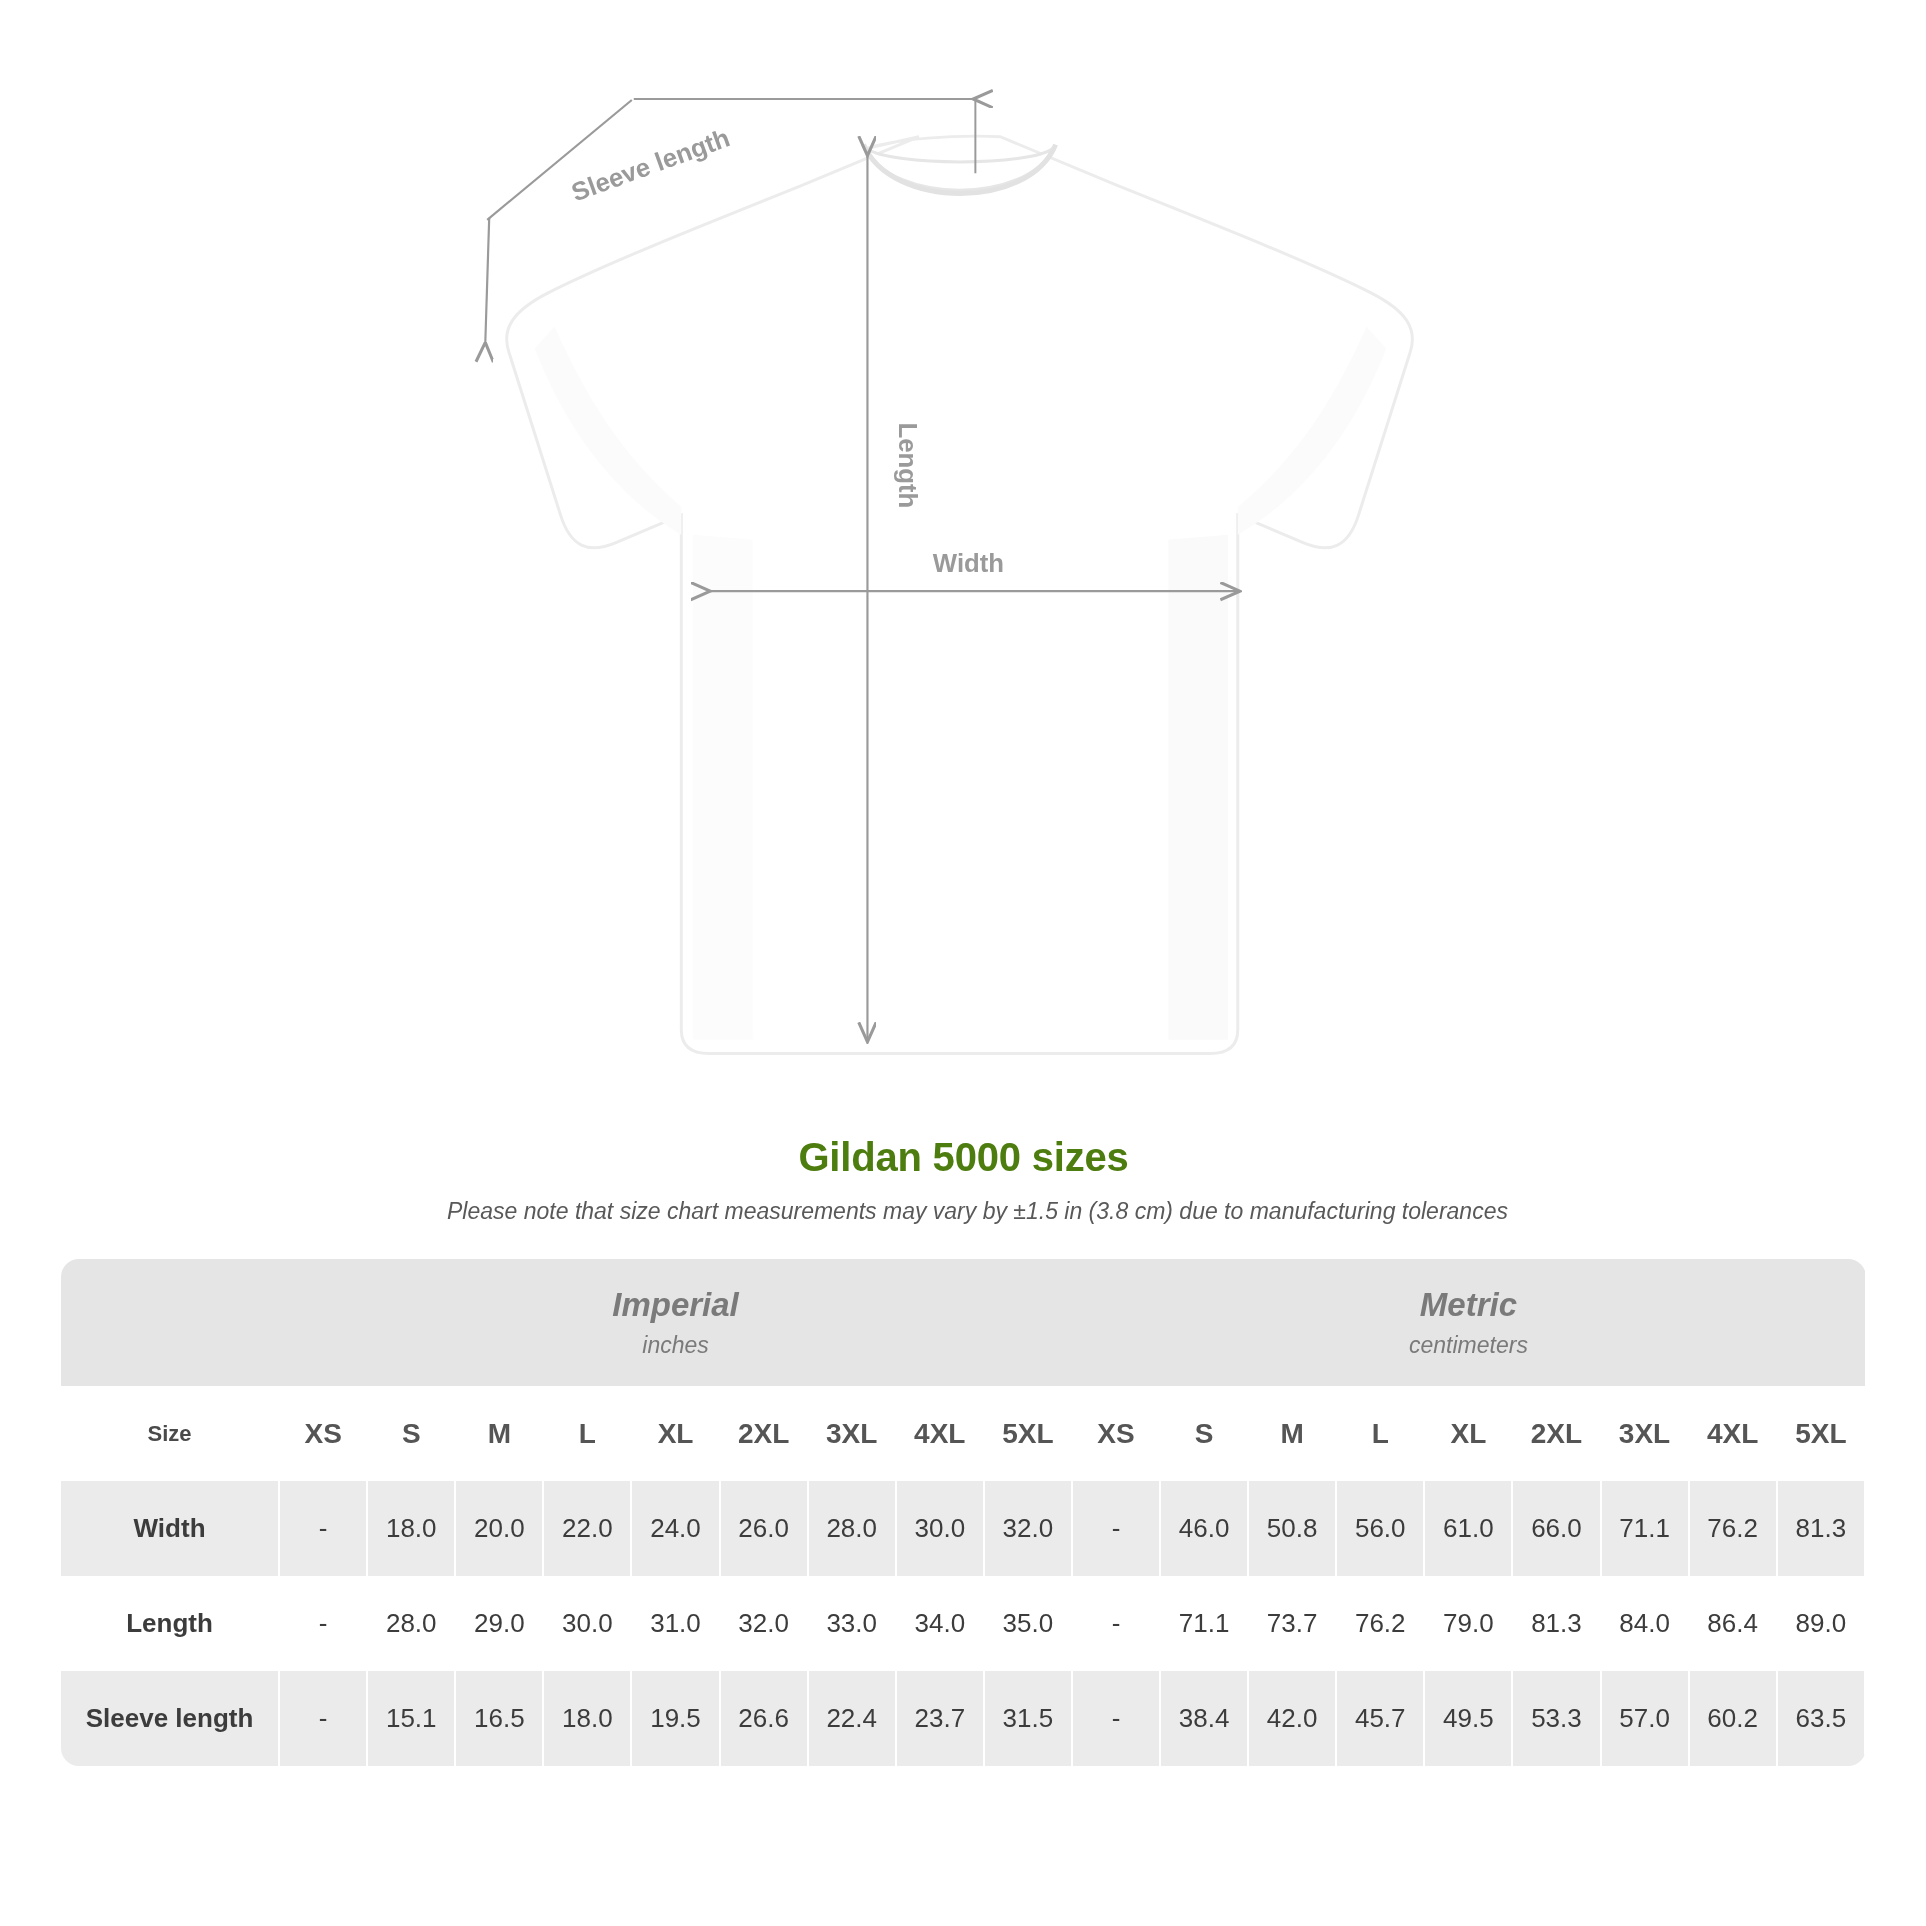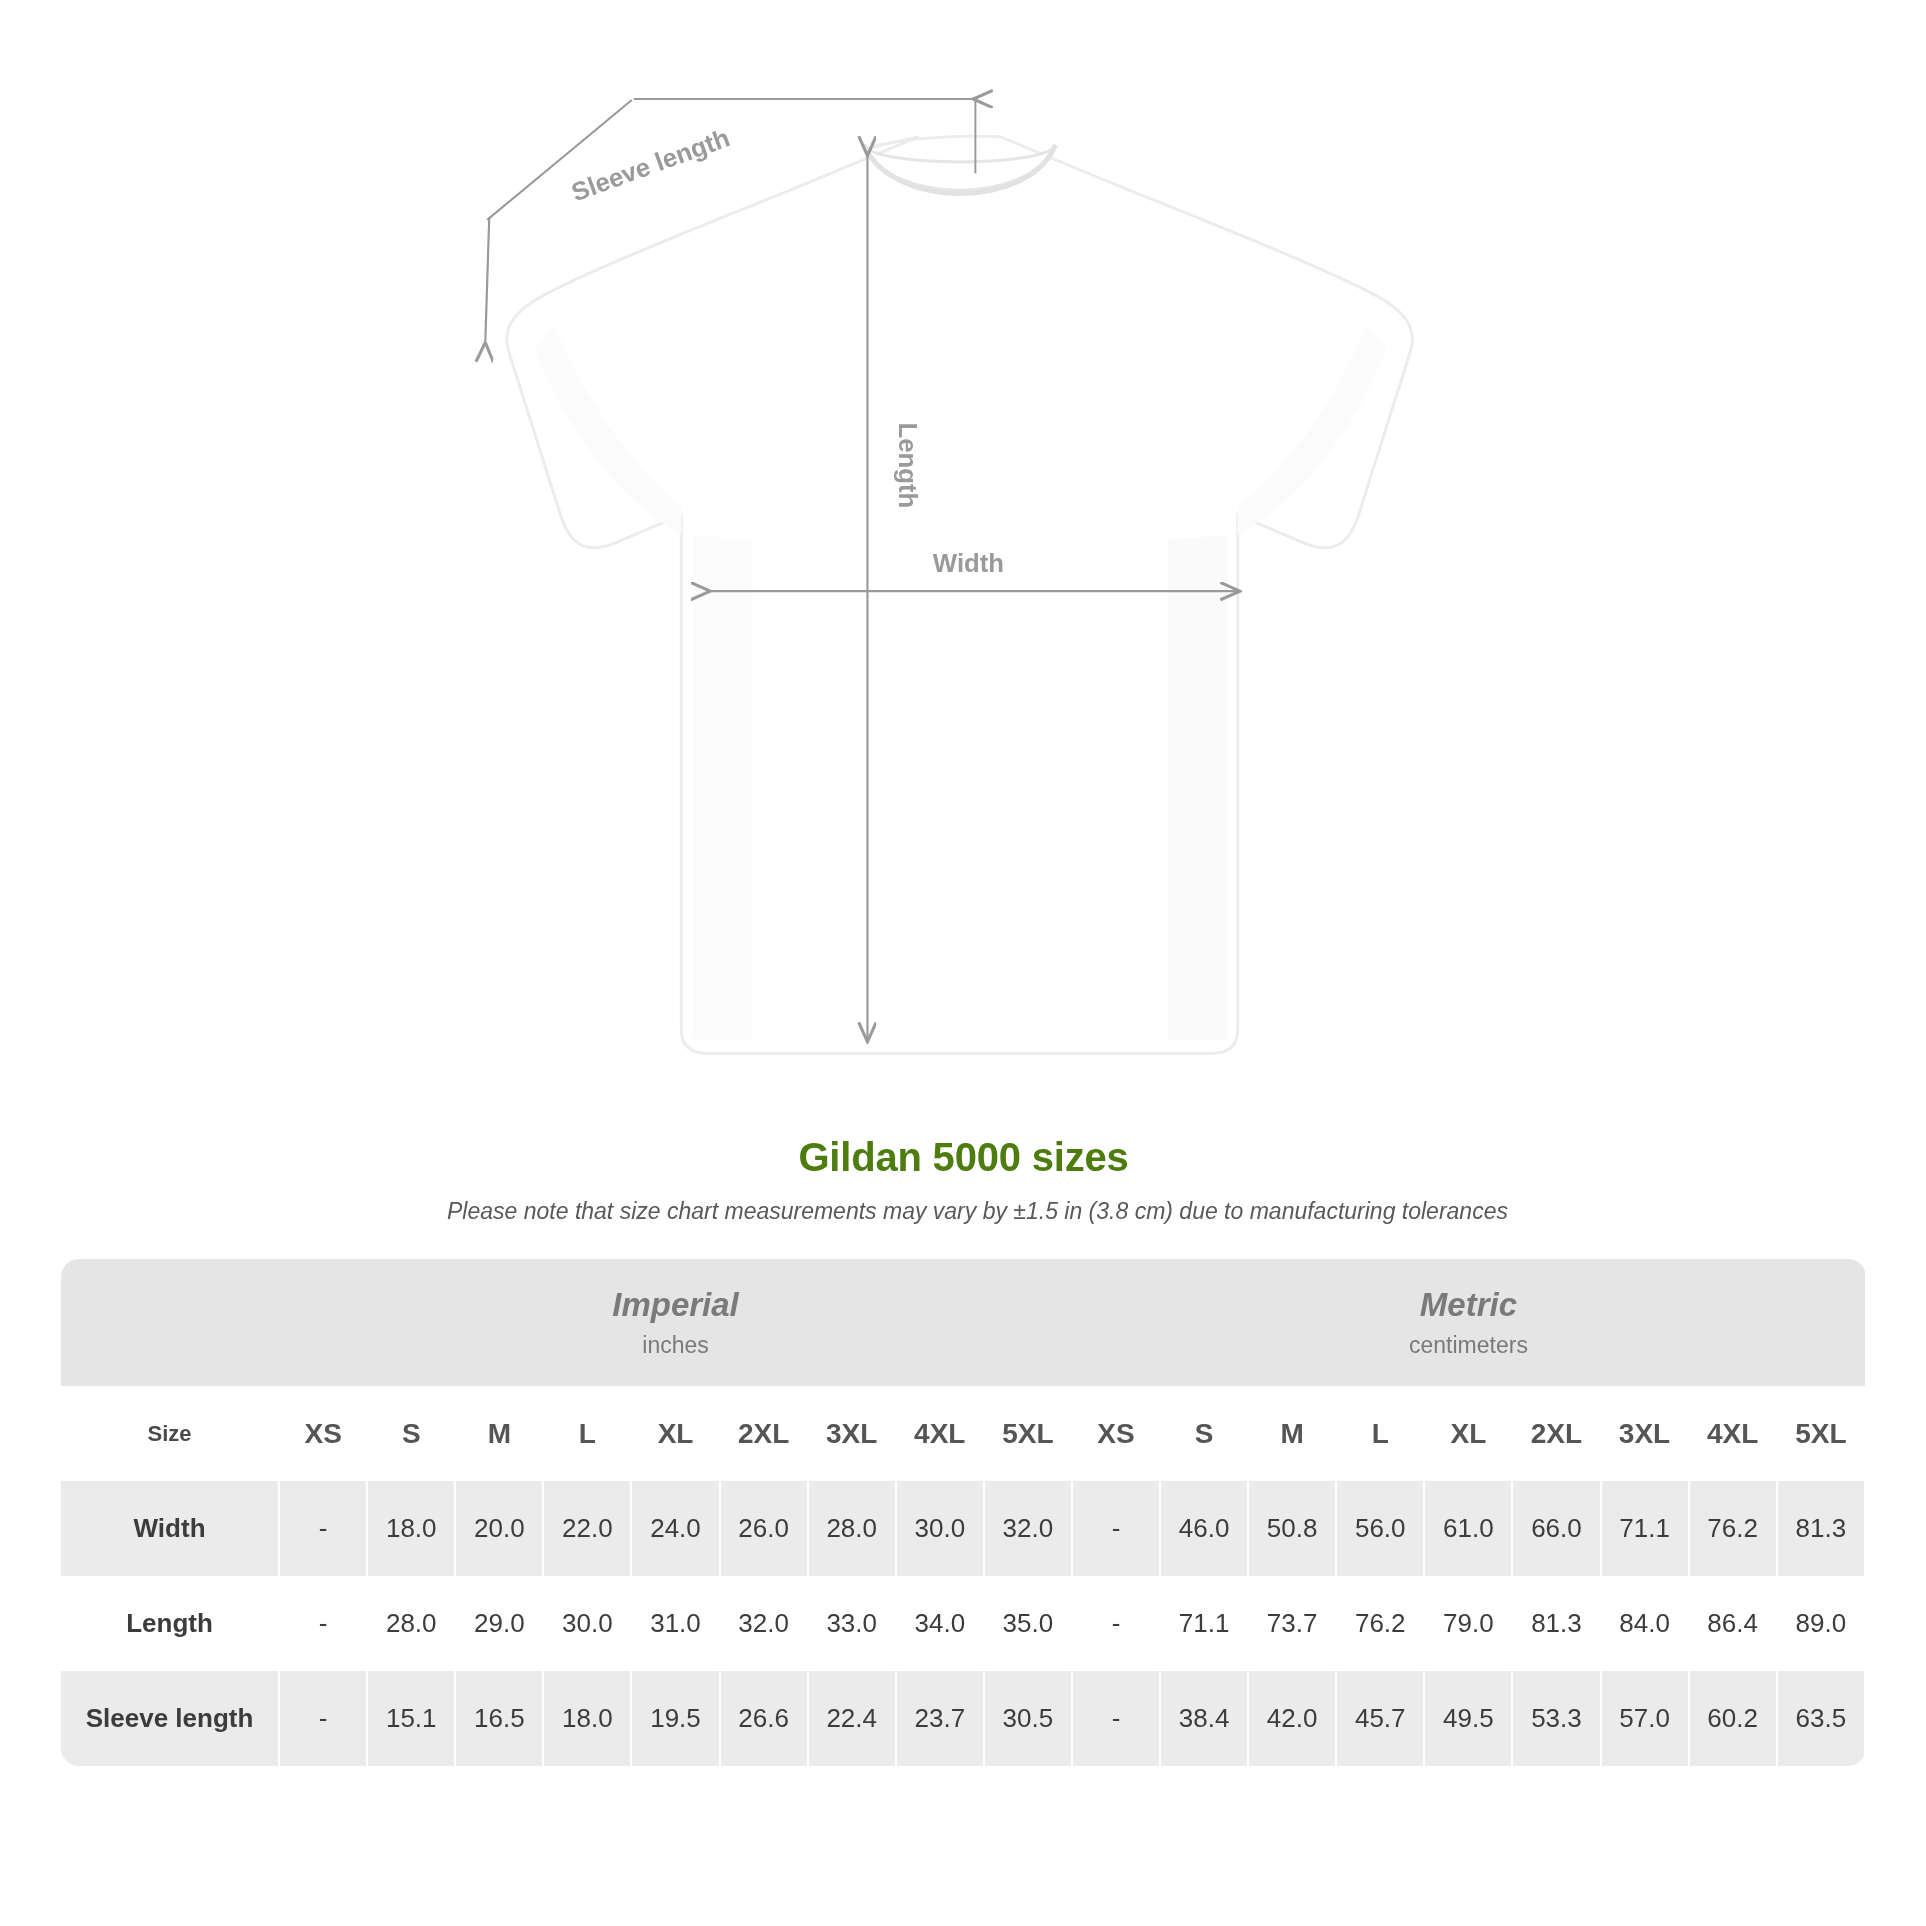--- a/index.html
+++ b/index.html
@@ -74,20 +74,21 @@
     border-right: none;
   }
   .unit-name {
     font-size: 33px;
     font-style: italic;
     font-weight: bold;
     color: #7a7a7a;
   }
   .unit-sub {
     font-size: 23px;
+    font-style: italic;
     color: #7a7a7a;
     margin-top: 8px;
   }
   tr.head-row td {
     background: #ffffff;
     height: 95px;
     font-weight: bold;
     color: #555555;
     font-size: 28px;
     vertical-align: middle;
@@ -278,21 +279,21 @@
         <tr class="data-row shade">
           <td class="rowlabel sep">Sleeve length</td>
           <td class="sep">-</td>
           <td class="sep">15.1</td>
           <td class="sep">16.5</td>
           <td class="sep">18.0</td>
           <td class="sep">19.5</td>
           <td class="sep">26.6</td>
           <td class="sep">22.4</td>
           <td class="sep">23.7</td>
-          <td class="sep">30.5</td>
+          <td class="sep">31.5</td>
           <td class="sep">-</td>
           <td class="sep">38.4</td>
           <td class="sep">42.0</td>
           <td class="sep">45.7</td>
           <td class="sep">49.5</td>
           <td class="sep">53.3</td>
           <td class="sep">57.0</td>
           <td class="sep">60.2</td>
           <td>63.5</td>
         </tr>

